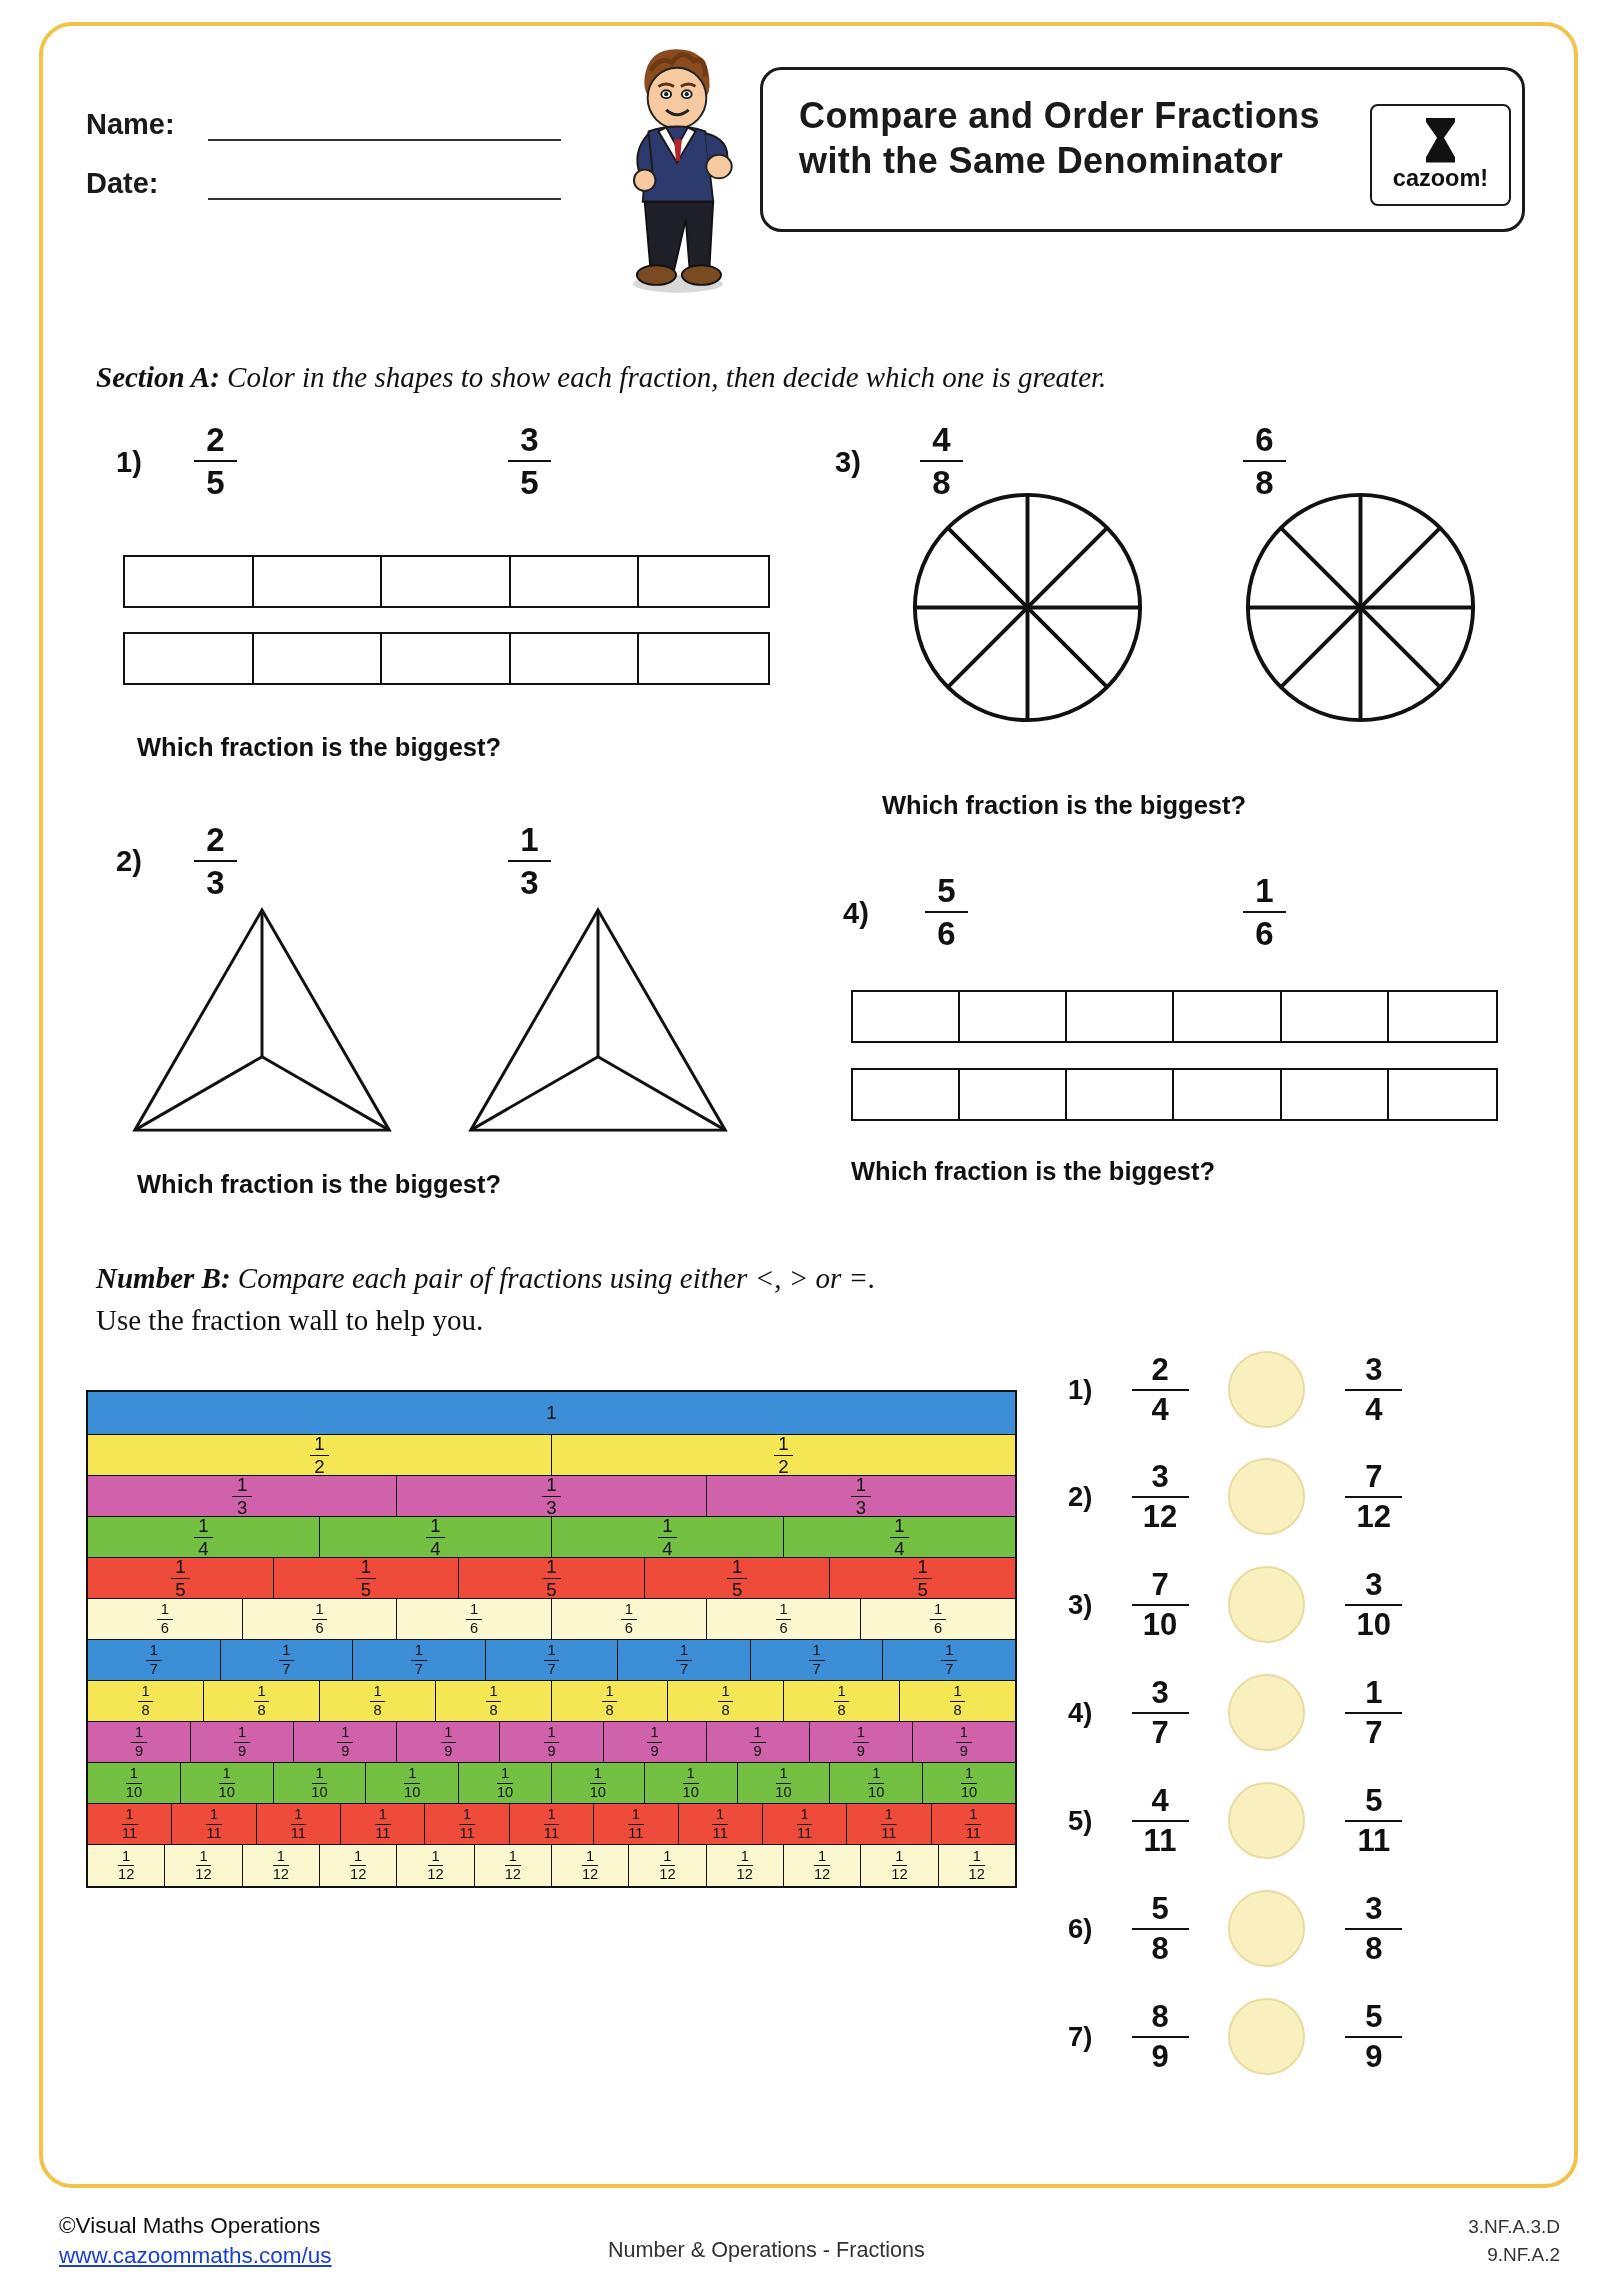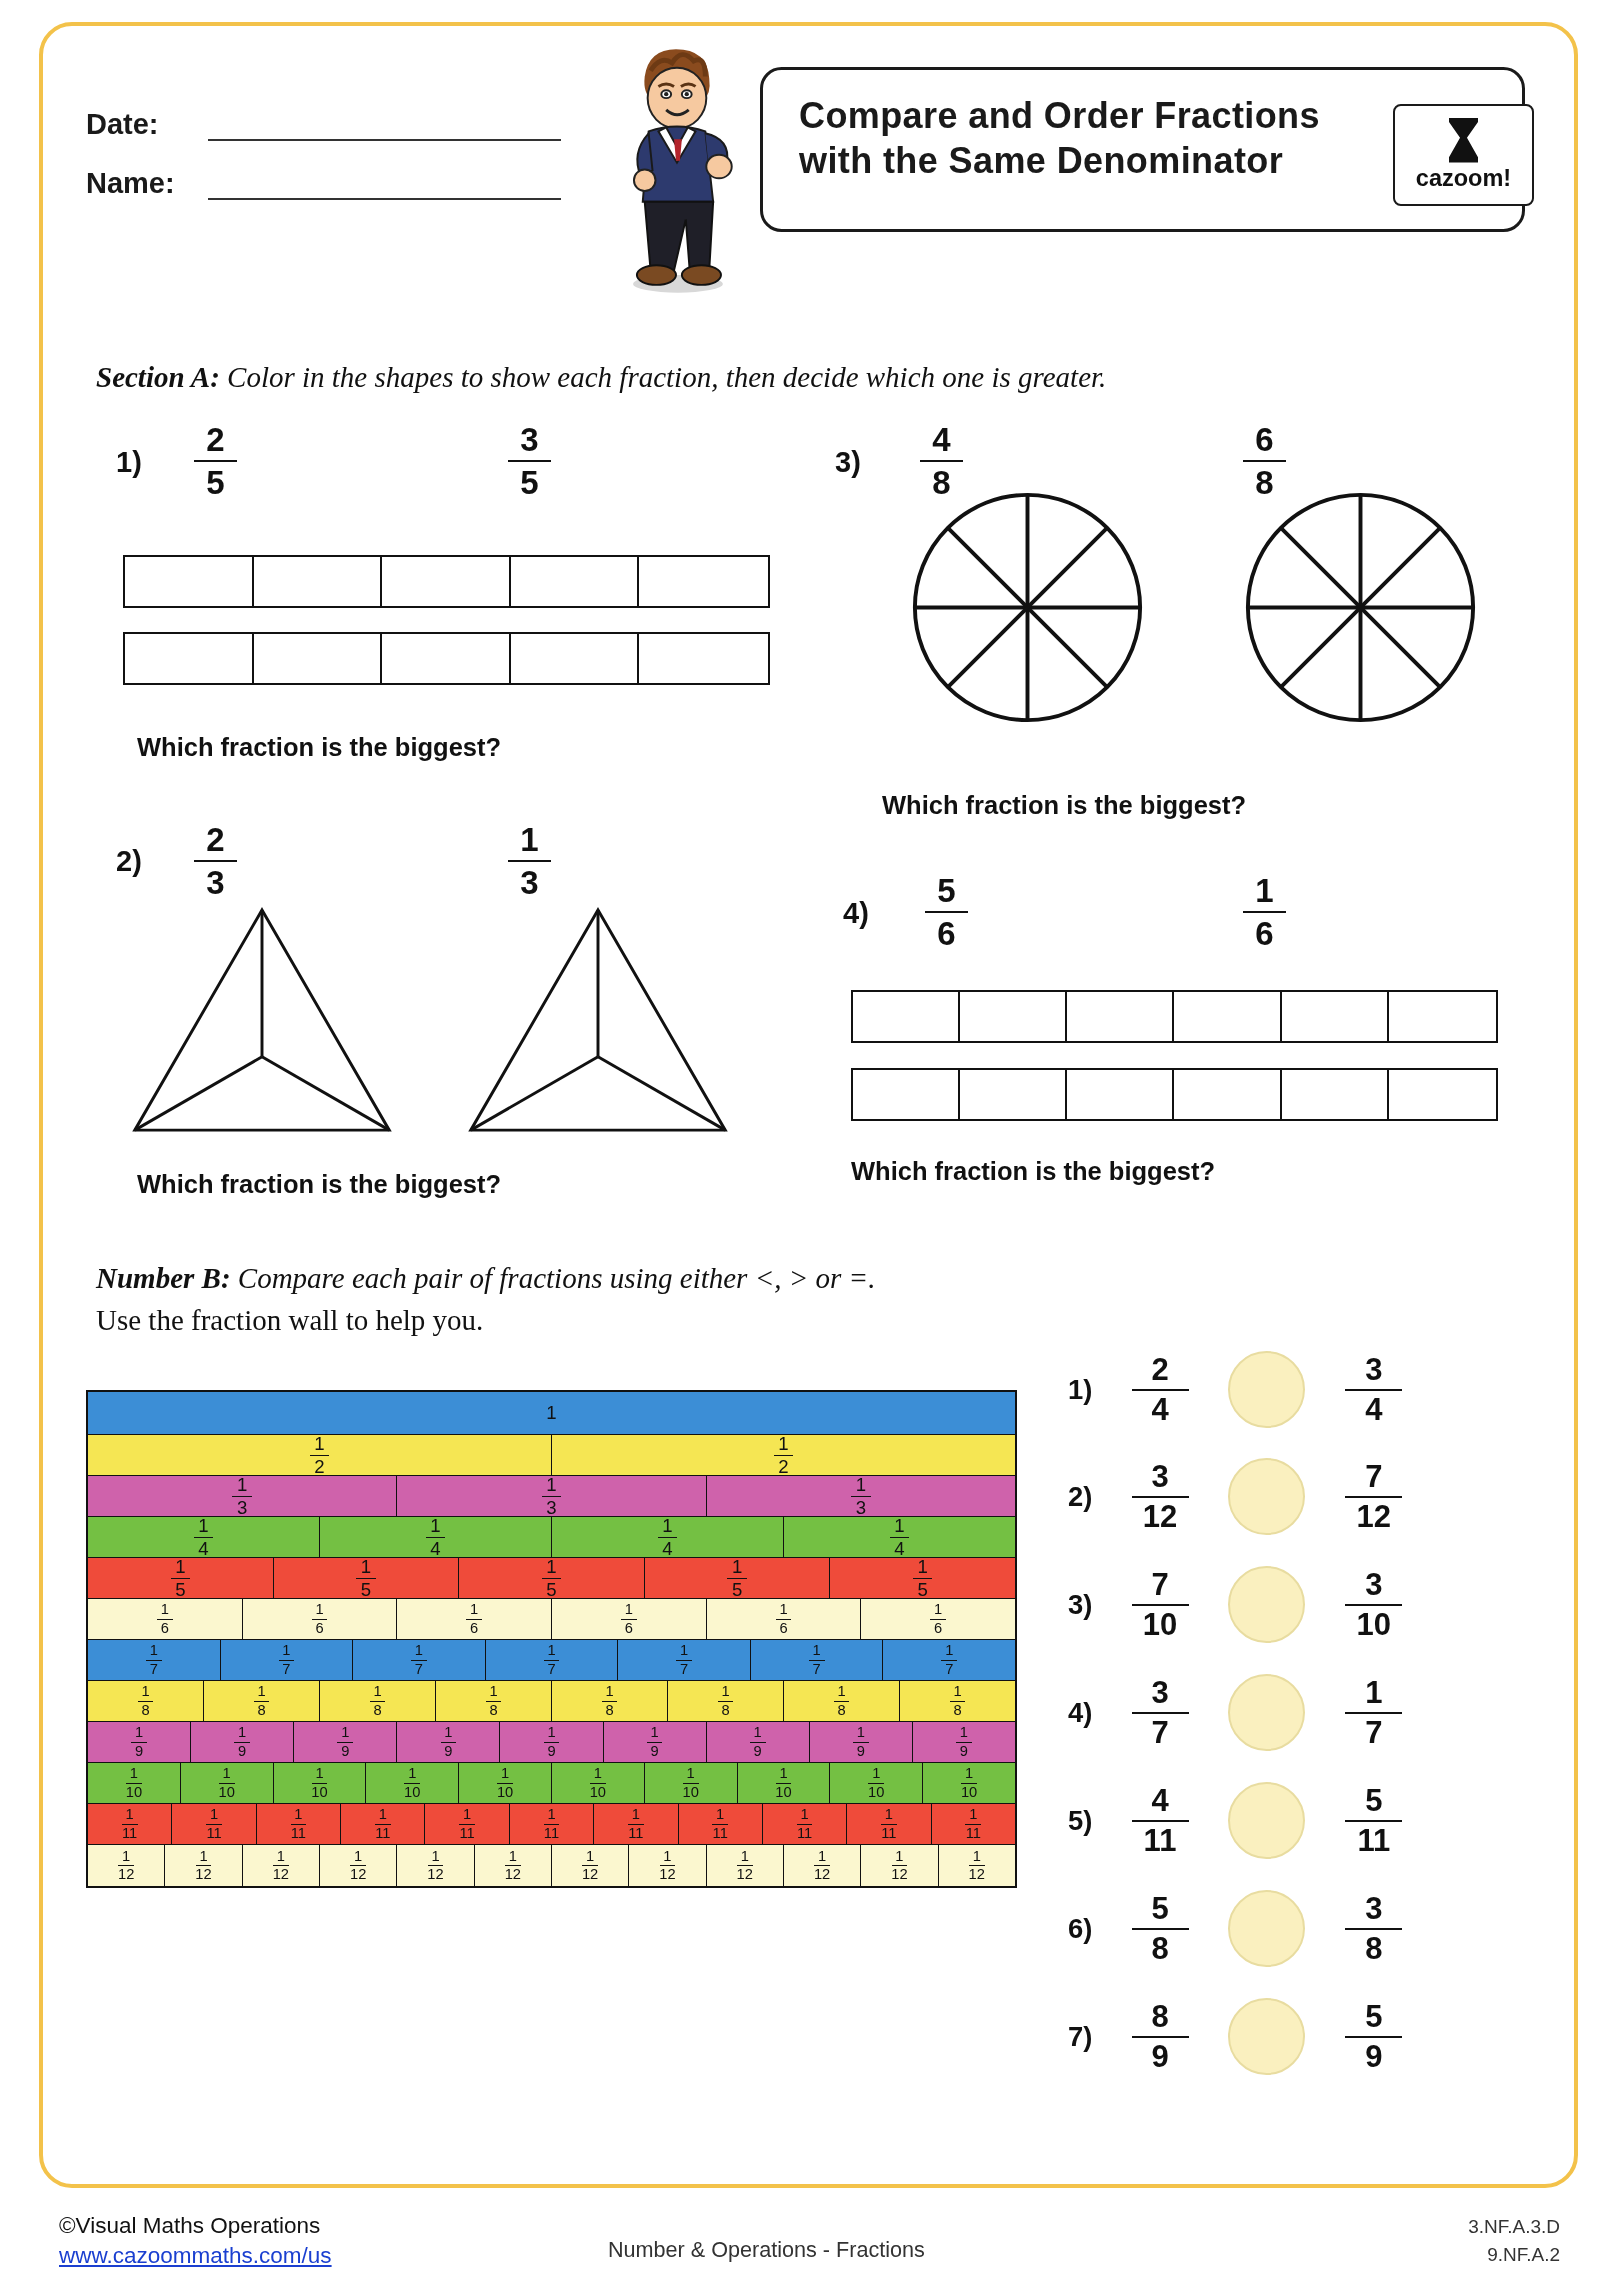--- a/index.html
+++ b/index.html
@@ -34,21 +34,21 @@
   }
   .title-text{
     position:absolute;left:799px;top:93px;width:549px;
     font-size:36px;line-height:45px;font-weight:bold;color:#1a1a1a;
     letter-spacing:0.4px;
   }
   .logo{
     position:absolute;right:790px;top:106px;width:137px;height:98px;
     border:2.9px solid #1a1a1a;border-radius:7.8px;background:#fff;
     display:flex;flex-direction:column;align-items:center;justify-content:center;
-    left:1370px;top:104px;margin-left:23px;
+    left:1370px;top:104px;
   }
   .logo-glyph{width:29px;height:45px;background:#111;
     clip-path:polygon(0 0,100% 0,100% 10%,62% 45%,100% 88%,100% 100%,0 100%,0 88%,38% 45%,0 10%);
   }
   .logo-text{font-size:23.5px;font-weight:bold;color:#111;margin-top:2.9px;}
 
   
   .section-head{
     position:absolute;font-family:"Liberation Serif",serif;font-size:29px;color:#111;
   }
@@ -98,25 +98,25 @@
   .footer-center{position:absolute;left:608px;top:2237px;font-size:21.6px;color:#333;}
   .footer-right{position:absolute;right:61px;top:2213px;text-align:right;font-size:19px;color:#333;line-height:28px;}
 </style>
 </head>
 <body>
 
 <div class="page-border"></div>
 
 <div class="name-block">
   <div class="name-row">
-    <span class="name-label">Date:</span>
+    <span class="name-label">Name:</span>
     <span class="name-line"></span>
   </div>
   <div class="name-row">
-    <span class="name-label">Name:</span>
+    <span class="name-label">Date:</span>
     <span class="name-line"></span>
   </div>
 </div>
 
 <div class="mascot">
   <svg width="176" height="265" viewBox="0 0 180 270">
     <ellipse cx="92" cy="252" rx="46" ry="9" fill="#d8d8d8"></ellipse>
     <path d="M58 40 Q62 12 90 12 Q122 12 124 42 Q126 58 118 64 L66 64 Q56 58 58 40Z" fill="#8a4b1e"></path>
     <path d="M64 34 Q74 18 86 26 Q96 10 108 24 Q120 18 120 40" fill="none" stroke="#6d3a14" stroke-width="5"></path>
     <ellipse cx="91" cy="62" rx="30" ry="31" fill="#f6c9a0" stroke="#222" stroke-width="2"></ellipse>

